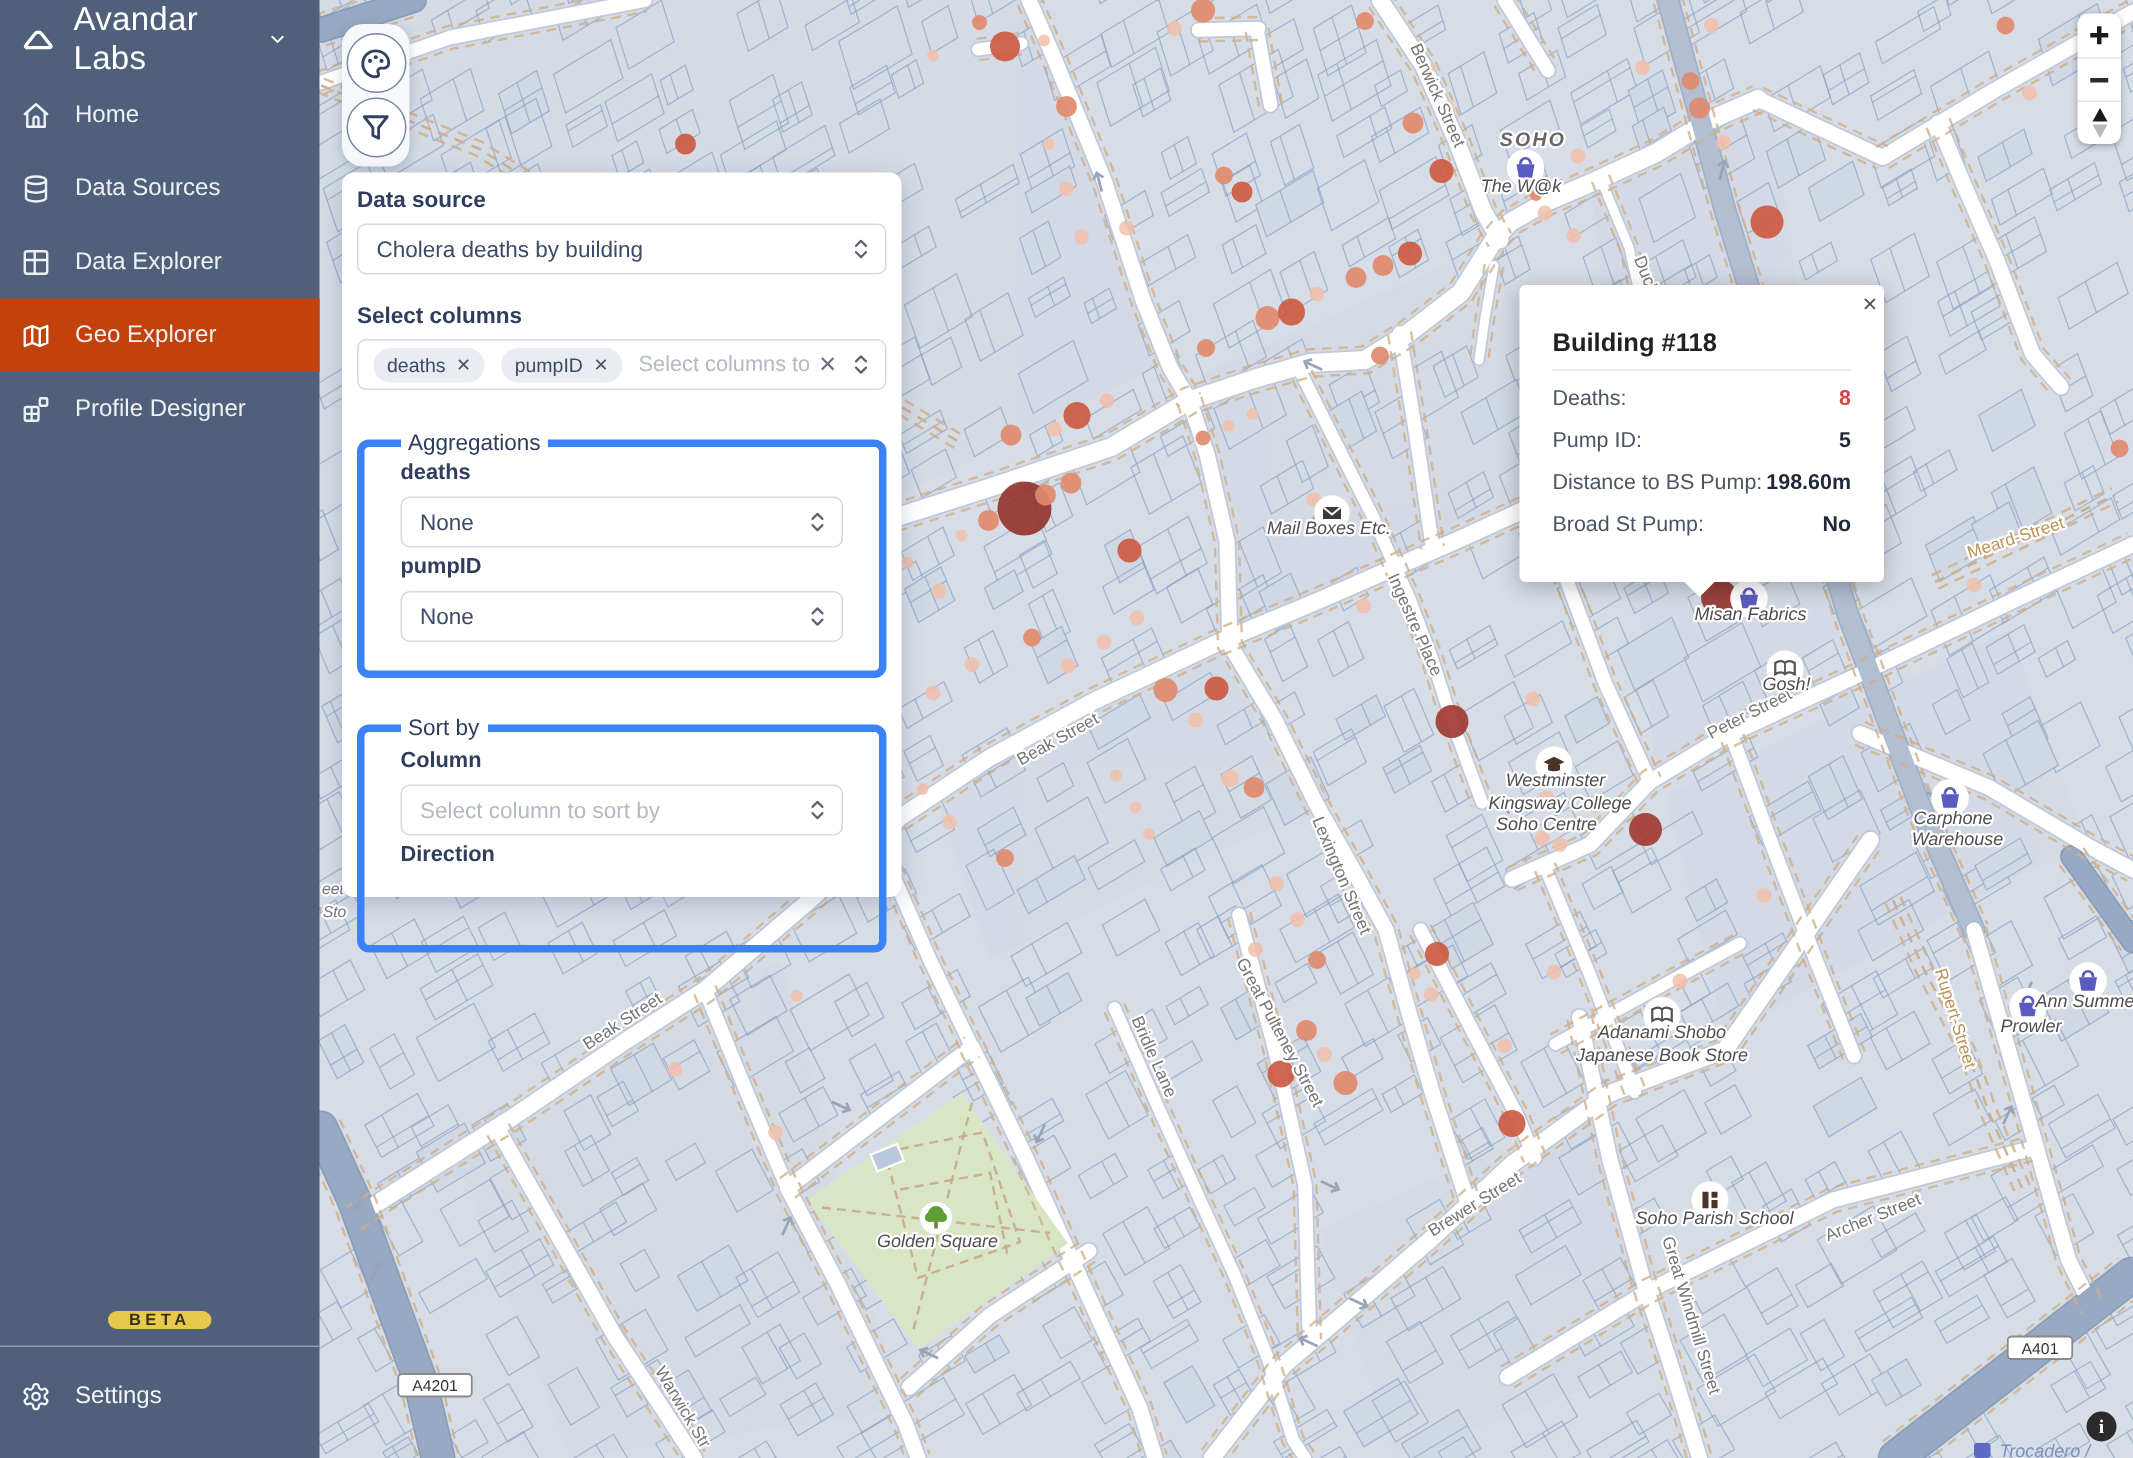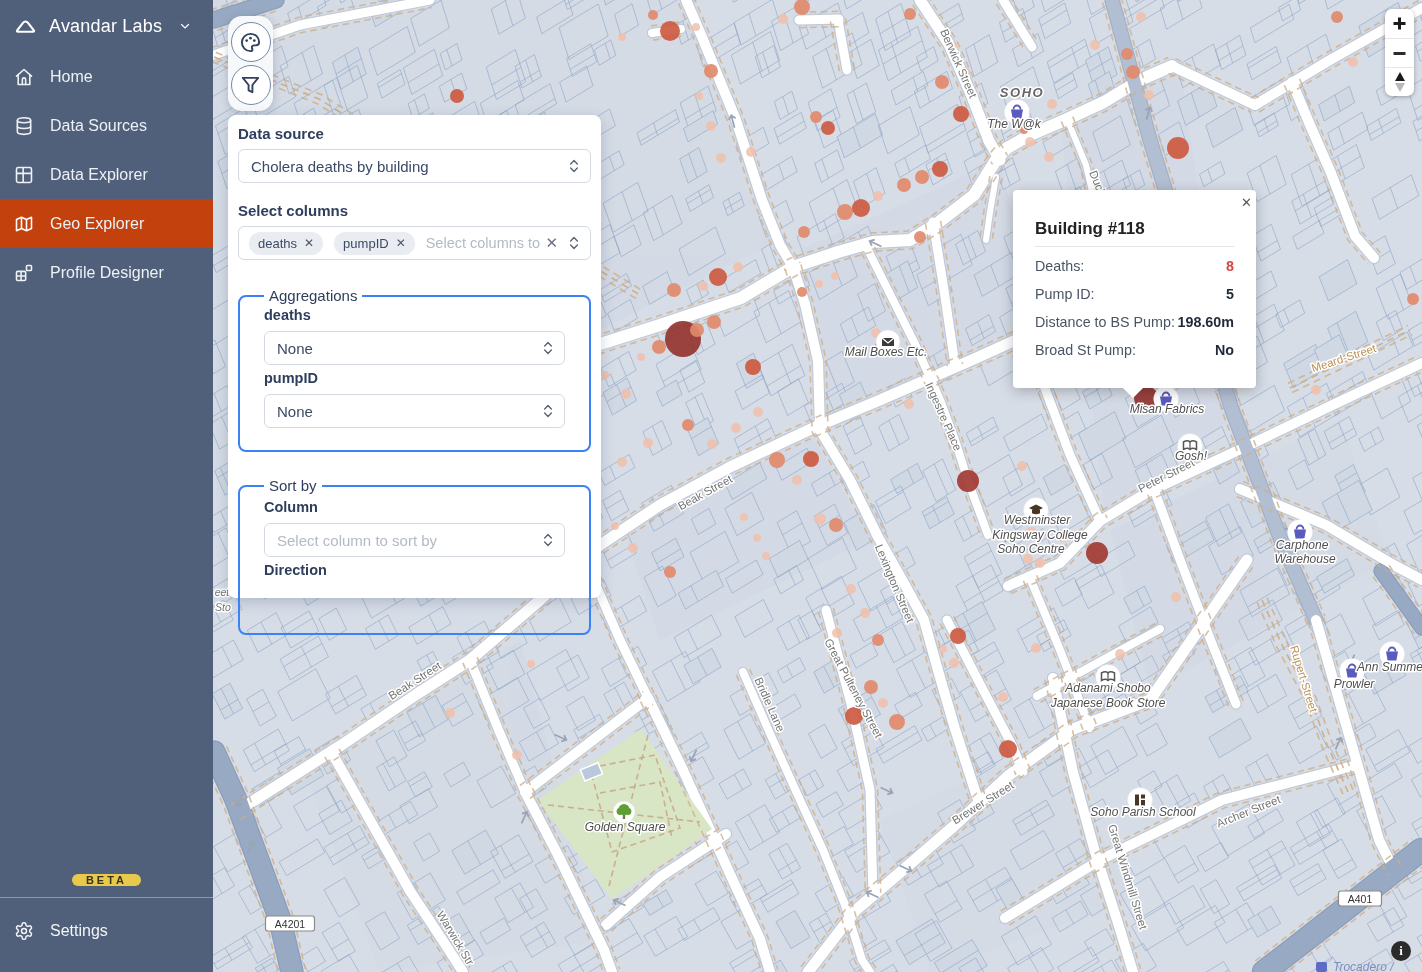--- a/index.html
+++ b/index.html
@@ -2,21 +2,21 @@
 <html><head>
 <meta charset="utf-8">
 <style>
 *{margin:0;padding:0;box-sizing:border-box}
 html,body{width:1422px;height:972px;overflow:hidden;font-family:"Liberation Sans",sans-serif;background:#d7dde7}
 .stage{position:relative;width:1422px;height:972px;background:#d9dfe8}
 
 .sidebar{position:absolute;left:0;top:0;width:213px;height:972px;background:#50607a;z-index:30;display:flex;flex-direction:column}
 .brand{display:flex;align-items:center;height:52px;padding:0 14px;color:#fff}
 .brand .logo{width:23px;height:23px;margin-right:12px}
-.brand .name{font-size:18px;font-weight:500;letter-spacing:.2px;flex:1}
+.brand .name{font-size:22px;font-weight:500;letter-spacing:.2px;flex:1}
 .brand .chev{width:12px;height:12px;margin-right:8px}
 .nav{margin-top:0}
 .nav-item{display:flex;align-items:center;height:49px;padding:0 14px;color:#eef1f5;font-size:16px}
 .nav-item svg{width:20px;height:20px;margin-right:16px;flex:none}
 .nav-item.active{background:#c2410c}
 .sb-bottom{margin-top:auto}
 .beta{display:flex;justify-content:center;margin-bottom:11px}
 .beta span{background:#e7c94c;color:#38321c;font-size:11px;font-weight:700;letter-spacing:3px;padding:0 14px;border-radius:11px}
 .sb-divider{border-top:1px solid #8d99ad;margin:0}
 .settings{display:flex;align-items:center;height:74px;padding:0 14px 8px 14px;color:#f2f4f7;font-size:16px}
@@ -29,21 +29,21 @@
 .panel{position:absolute;left:228px;top:115px;width:373px;height:483px;background:#fff;border-radius:8px;box-shadow:0 4px 14px rgba(40,60,90,.22);padding:10px 10px 0 10px;z-index:20;color:#2f3e5c}
 .flabel{font-size:15px;font-weight:700;color:#2f3e5c;margin:0 0 7px 0}
 .sel{position:relative;height:34px;border:1px solid #d4d9e2;border-radius:6px;display:flex;align-items:center;padding:0 12px;font-size:15px;color:#3b4a66;background:#fff}
 .sel .ph{color:#b3bac4}
 .updown{position:absolute;right:11px;top:50%;transform:translateY(-50%);width:10px;height:15px}
 .clearx{position:absolute;right:32px;top:50%;transform:translateY(-50%);font-size:15px;color:#6b7280}
 .gap18{height:19px}
 .chips{display:flex;align-items:center;gap:11px;padding:0 10px}
 .chip{background:#e9ecf1;border-radius:12px;font-size:13px;color:#3b4a66;padding:4px 9px;display:flex;align-items:center;gap:7px;white-space:nowrap}
 .chip .x{font-size:12px;color:#4b5563}
-fieldset{border:2px solid #3b82f6;border-radius:8px;margin:0;padding:0 24px 0 24px}
+fieldset{border:5px solid #3b82f6;border-radius:8px;margin:0;padding:0 24px 0 24px}
 fieldset legend{font-size:15px;color:#2f3e5c;padding:0 5px;margin-left:0}
 .fs-label{font-size:14.5px;font-weight:700;color:#2f3e5c;margin:5px 0 8px 0}
 
 .popup{position:absolute;left:1013px;top:190px;width:243px;height:198px;background:#fff;border-radius:4px;box-shadow:0 3px 14px rgba(0,0,0,.25);z-index:15;padding:0 22px}
 .popup .tail{position:absolute;left:109px;bottom:-10px;width:0;height:0;border-left:11px solid transparent;border-right:11px solid transparent;border-top:11px solid #fff}
 .popup .close{position:absolute;right:4px;top:5px;font-size:13px;color:#555}
 .popup h3{font-size:17px;font-weight:700;color:#222;margin:29px 0 7px 0}
 .popup hr{border:none;border-top:1px solid #e4e4e4;margin:0 0 11px 0}
 .prow{display:flex;justify-content:space-between;font-size:14.3px;color:#4a5563;margin-bottom:12px;white-space:nowrap}
 .prow b{color:#1f2937;font-weight:700}

